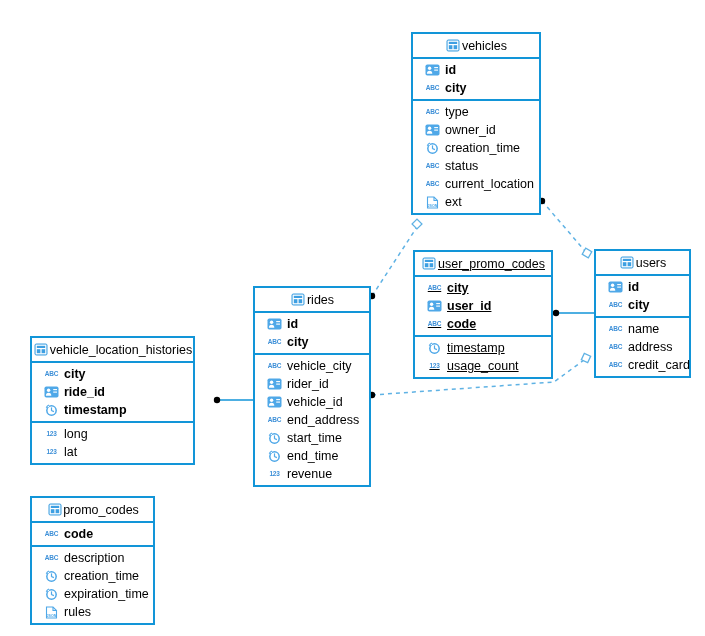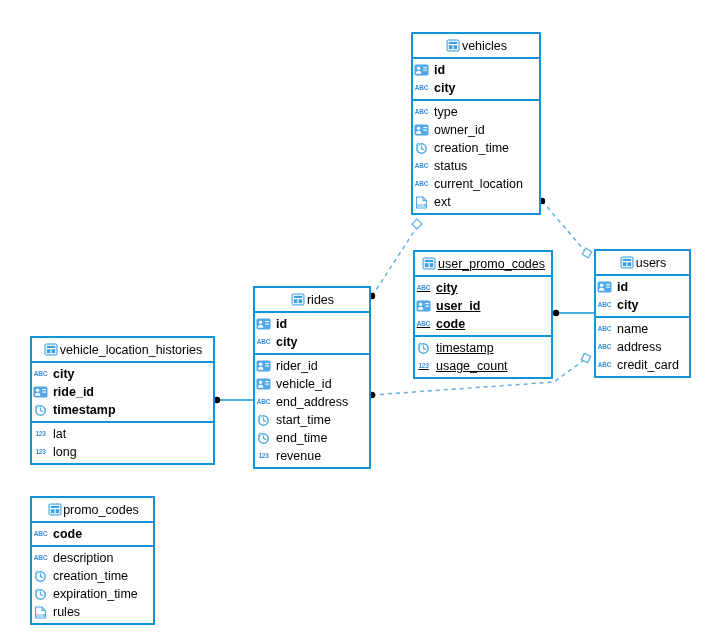--- a/index.html
+++ b/index.html
@@ -19,21 +19,21 @@
     box-sizing:border-box;
   }
   .tbl-header{
     display:flex;align-items:center;justify-content:center;
     height:23px;border-bottom:2px solid var(--border);
     font-size:12.5px;white-space:nowrap;
   }
   .sec{padding:2px 0;}
   .sec.fields{border-top:2px solid var(--border);}
   .row{
-    display:flex;align-items:center;height:18px;padding:0 0;
+    display:flex;align-items:center;height:18px;padding:0 11px;
     font-size:12.5px;gap:4px;white-space:nowrap;
   }
   .row.key{font-weight:bold;}
   .icon-cell{
     width:17px;min-width:17px;display:flex;justify-content:center;
     align-items:center;
   }
   .txt-icon{
     font-size:6.5px;font-weight:bold;color:var(--icontext);
     letter-spacing:-0.2px;line-height:1;
@@ -288,20 +288,26 @@
           <div class="row key">
             <span class="icon-cell">
               <span class="txt-icon">ABC</span>
             </span>
             <span>city</span>
           </div>
         </div>
         <div class="sec fields">
           <div class="row">
             <span class="icon-cell">
+              <span class="txt-icon">ABC</span>
+            </span>
+            <span>vehicle_city</span>
+          </div>
+          <div class="row">
+            <span class="icon-cell">
               <svg width="15" height="12" viewBox="0 0 15 12">
                 <rect x="0.5" y="0.5" width="14" height="11" rx="1.8" fill="#4FA8E8"></rect>
                 <circle cx="4.6" cy="4.3" r="1.7" fill="#fff"></circle>
                 <path d="M1.9 9.8 Q1.9 6.8 4.6 6.8 Q7.3 6.8 7.3 9.8 Z" fill="#fff"></path>
                 <line x1="9.2" y1="3.6" x2="13" y2="3.6" stroke="#fff" stroke-width="1.1"></line>
                 <line x1="9.2" y1="6.1" x2="13" y2="6.1" stroke="#fff" stroke-width="1.1"></line>
               </svg>
             </span>
             <span>rider_id</span>
           </div>
@@ -350,21 +356,21 @@
             <span>end_time</span>
           </div>
           <div class="row">
             <span class="icon-cell">
               <span class="txt-icon">123</span>
             </span>
             <span>revenue</span>
           </div>
         </div>
       </div>
-      <div class="tbl" style="left: 30px; top: 336px; width: 185px;">
+      <div class="tbl" style="left: 30px; top: 336px; width: 165px;">
         <div class="tbl-header">
           <span class="icon-cell">
             <svg width="14" height="13" viewBox="0 0 14 13">
               <rect x="0.5" y="0.5" width="13" height="12" rx="2" fill="#3D9FE2"></rect>
               <rect x="2.2" y="2.2" width="9.6" height="8.6" fill="none" stroke="#fff" stroke-width="1.2"></rect>
               <line x1="2.2" y1="5.6" x2="11.8" y2="5.6" stroke="#fff" stroke-width="1.2"></line>
               <line x1="7" y1="5.6" x2="7" y2="10.8" stroke="#fff" stroke-width="1.2"></line>
             </svg>
           </span>
           <span>vehicle_location_histories</span>
@@ -400,27 +406,27 @@
               </svg>
             </span>
             <span>timestamp</span>
           </div>
         </div>
         <div class="sec fields">
           <div class="row">
             <span class="icon-cell">
               <span class="txt-icon">123</span>
             </span>
+            <span>long</span>
+          </div>
+          <div class="row">
+            <span class="icon-cell">
+              <span class="txt-icon">123</span>
+            </span>
             <span>lat</span>
-          </div>
-          <div class="row">
-            <span class="icon-cell">
-              <span class="txt-icon">123</span>
-            </span>
-            <span>long</span>
           </div>
         </div>
       </div>
       <div class="tbl" style="left: 30px; top: 496px; width: 125px;">
         <div class="tbl-header">
           <span class="icon-cell">
             <svg width="14" height="13" viewBox="0 0 14 13">
               <rect x="0.5" y="0.5" width="13" height="12" rx="2" fill="#3D9FE2"></rect>
               <rect x="2.2" y="2.2" width="9.6" height="8.6" fill="none" stroke="#fff" stroke-width="1.2"></rect>
               <line x1="2.2" y1="5.6" x2="11.8" y2="5.6" stroke="#fff" stroke-width="1.2"></line>

